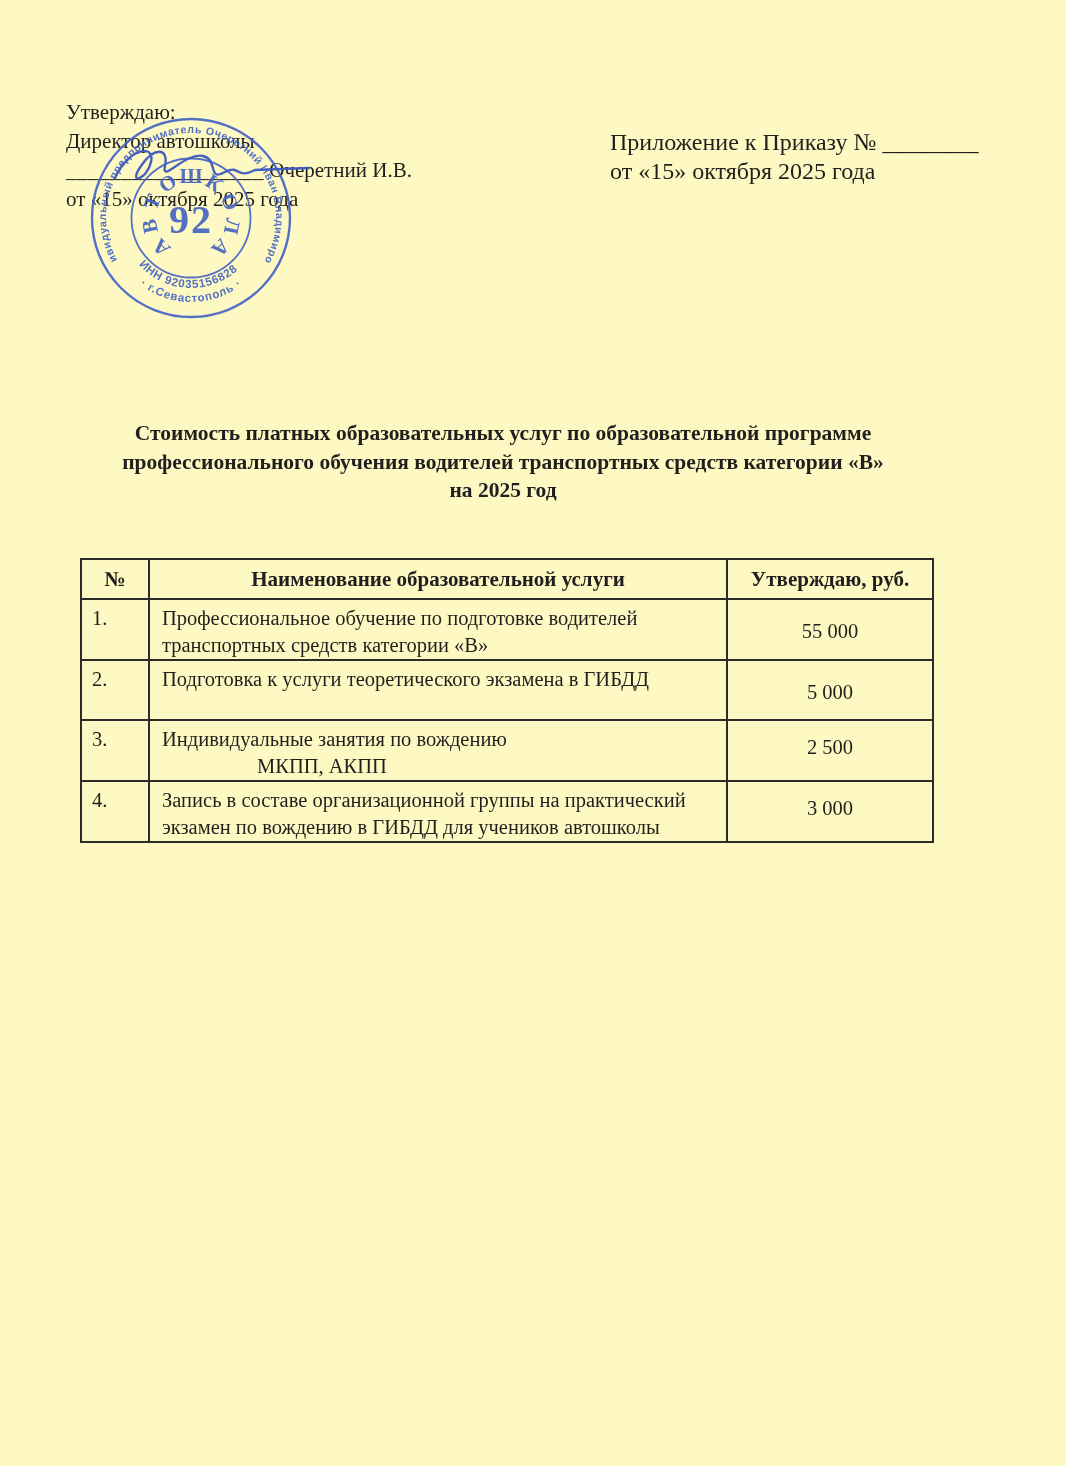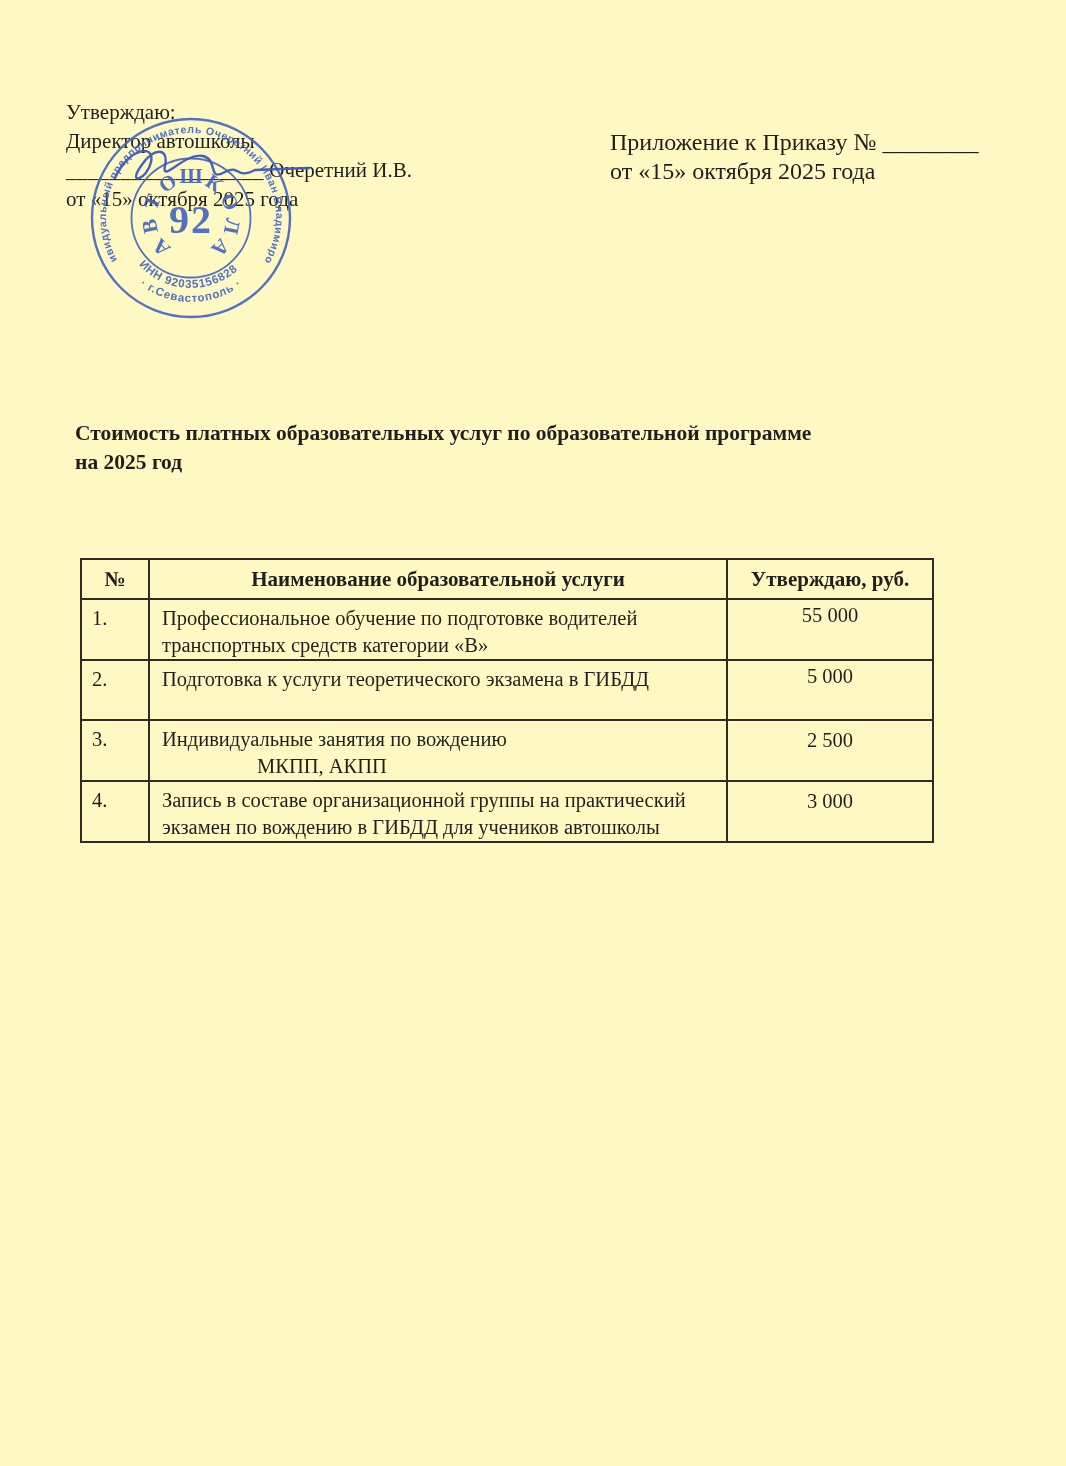--- a/index.html
+++ b/index.html
@@ -61,20 +61,21 @@
     height: 62px;
   }
   .signature path { fill: none; stroke: #3d5abe; stroke-width: 2.4; stroke-linecap: round; opacity: 0.95; }
 
   
   .title-block {
     position: absolute;
     left: 75px;
     top: 419px;
     width: 856px;
+    text-align: center;
     font-weight: bold;
     font-size: 21.5px;
     line-height: 28.5px;
   }
 
   
   .table-wrap {
     position: absolute;
     left: 80px;
     top: 558px;
@@ -108,22 +109,22 @@
     height: 100%;
   }
   .price-table td.service {
     vertical-align: top;
     padding: 5px 10px 0 12px;
     margin-top: 20px;
   }
   .price-table td.price {
     text-align: center;
   }
-  .price-table td.price.v-top    { vertical-align: top;    padding-top: 2px; }
-  .price-table td.price.v-bottom { vertical-align: bottom; padding-bottom: 26px; margin-top: 22px; }
+  .price-table td.price.v-top    { vertical-align: top;    padding-top: 18px; }
+  .price-table td.price.v-bottom { vertical-align: bottom; padding-bottom: 19px; margin-top: 22px; }
   .svc-line { display: block; }
   .svc-line.indent { padding-left: 95px; }
   tr.row-h1 { height: 61px; }
   tr.row-h2 { height: 60px; }
   tr.row-h3 { height: 58px; }
   tr.row-h4 { height: 57px; }
 </style>
 </head>
 <body>
 
@@ -173,20 +174,21 @@
   </svg>
 
   <svg class="signature" viewBox="0 0 260 62">
     <path d="M 10 44 C 22 16, 50 8, 46 28 C 42 46, 22 52, 36 32 C 48 14, 64 12, 60 32
              C 56 50, 80 18, 98 22 C 114 26, 102 48, 120 38 C 136 30, 130 46, 150 36
              L 204 34"></path>
   </svg>
 
   <div class="title-block">
     <div>Стоимость платных образовательных услуг по образовательной программе</div>
+    <div>профессионального обучения водителей транспортных средств категории «В»</div>
     <div>на 2025 год</div>
   </div>
 
   <div class="table-wrap">
     <table class="price-table">
       <colgroup>
           <col class="c-num">
           <col class="c-name">
           <col class="c-price">
         </colgroup>

